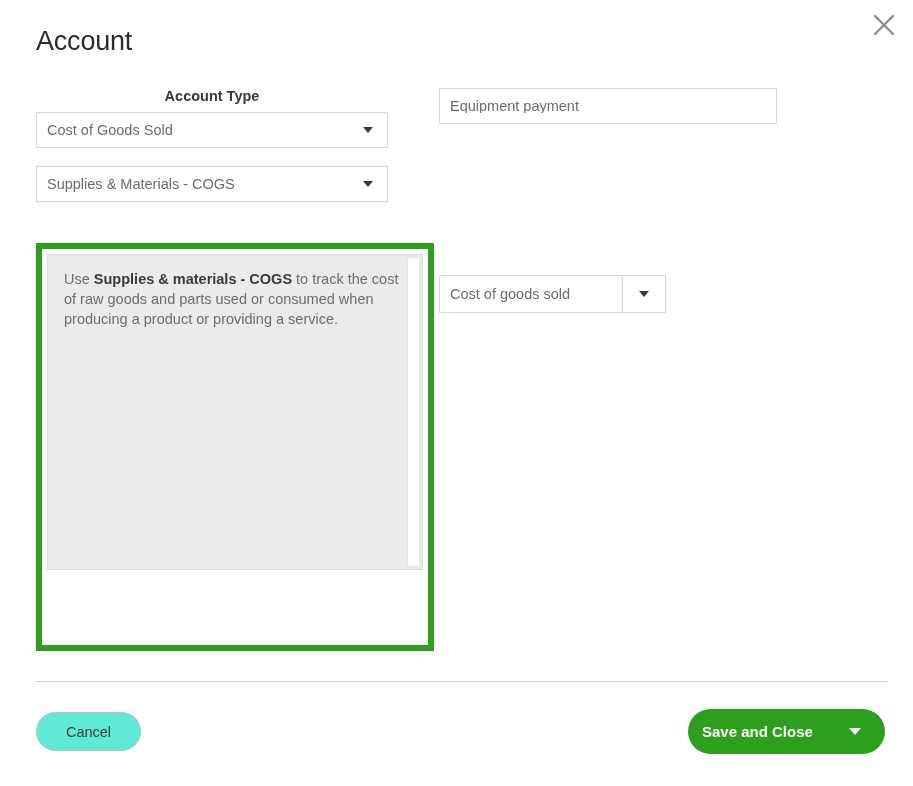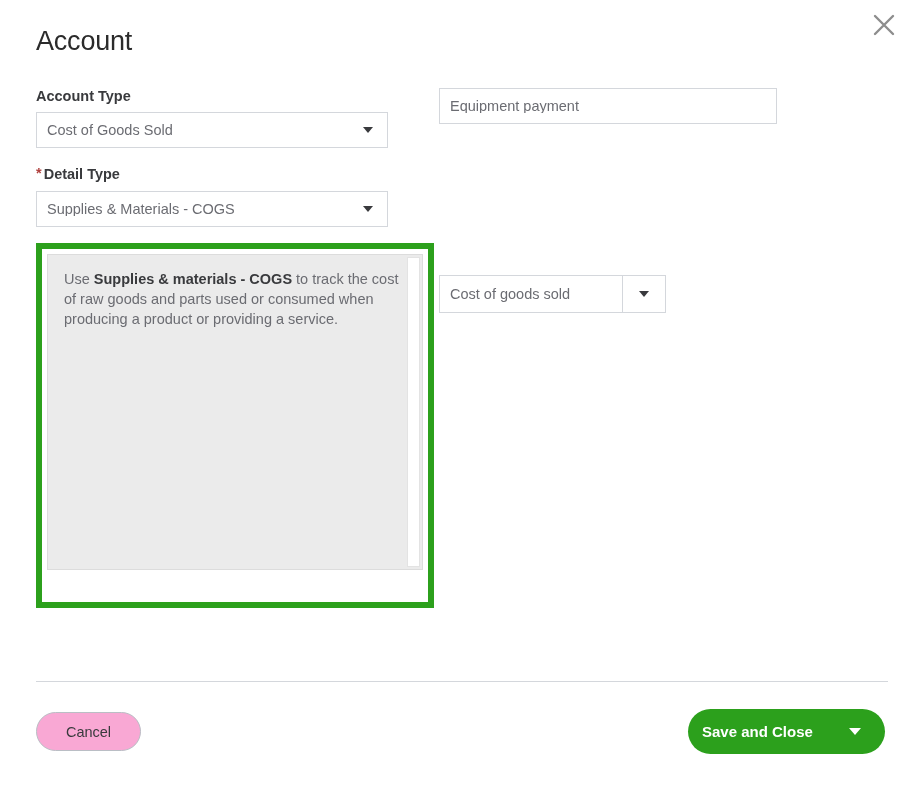--- a/index.html
+++ b/index.html
@@ -60,20 +60,21 @@
     width: 338px;
   }
 
   .field-label {
     font-size: 14.5px;
     font-weight: bold;
     color: #393a3d;
     margin: 0 0 7px 0;
     line-height: 1.2;
     display: block;
+    text-align: center;
   }
   .req-star {
     color: #b0413e;
     font-weight: bold;
     font-size: 14.5px;
     margin-right: 2px;
     vertical-align: text-top;
     line-height: 1;
   }
 
@@ -107,21 +108,21 @@
     margin-right: 14px;
     flex: none;
   }
 
   
   .highlight-wrap {
     position: absolute;
     left: 36px;
     top: 243px;
     width: 398px;
-    height: 365px;
+    height: 408px;
     border: 6px solid #2ca01c;
     box-sizing: border-box;
     background: #ffffff;
     padding-left: 32px;
   }
   .help-panel {
     position: absolute;
     left: 5px;
     top: 5px;
     width: 376px;
@@ -218,21 +219,21 @@
     background: #d4d7dc;
   }
   .btn-cancel {
     position: absolute;
     left: 36px;
     top: 712px;
     width: 105px;
     height: 39px;
     border: 1px solid #babec5;
     border-radius: 20px;
-    background: #f9a8d4;
+    background: #5eead4;
     color: #393a3d;
     font-size: 14.5px;
     font-family: "Liberation Sans", sans-serif;
     cursor: pointer;
     padding: 0;
   }
   .btn-save {
     position: absolute;
     left: 688px;
     top: 709px;
@@ -282,23 +283,20 @@
 
   <div class="field-block">
     <label class="field-label">Account Type</label>
     <div class="input-box">
       <span class="value">Cost of Goods Sold</span>
       <span class="caret"></span>
     </div>
   </div>
 
   <div class="field-block">
-    <label class="field-label">
-      <span class="req-star">*</span><span>Detail Type</span>
-    </label>
     <div class="input-box">
       <span class="value">Supplies &amp; Materials - COGS</span>
       <span class="caret"></span>
     </div>
   </div>
 
 </div>
 
 <div class="highlight-wrap">
   <div class="help-panel">

